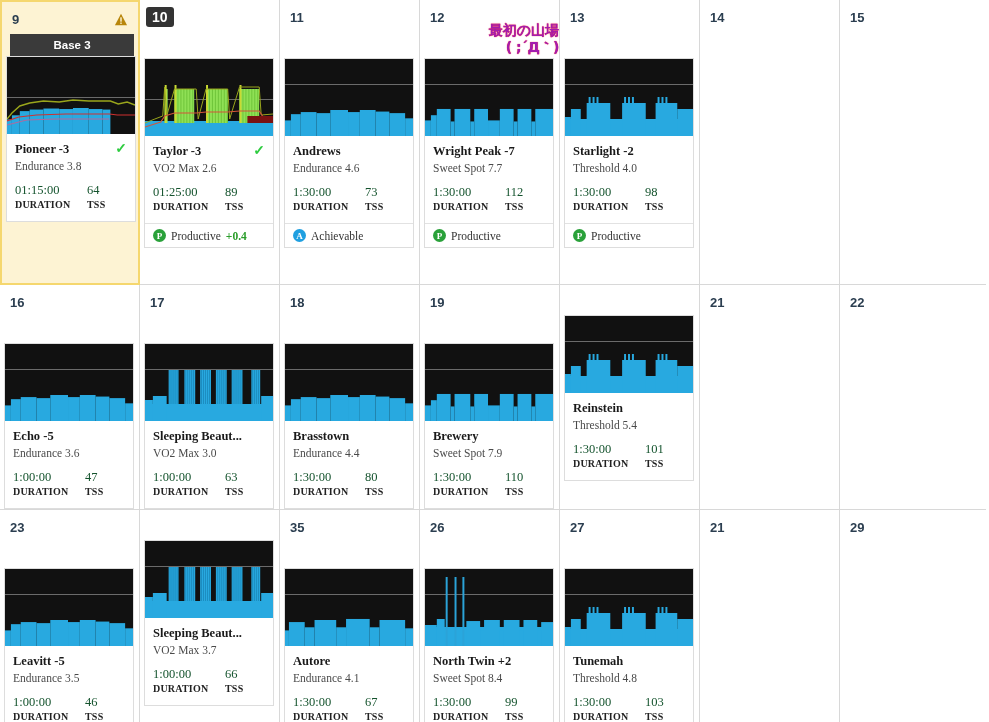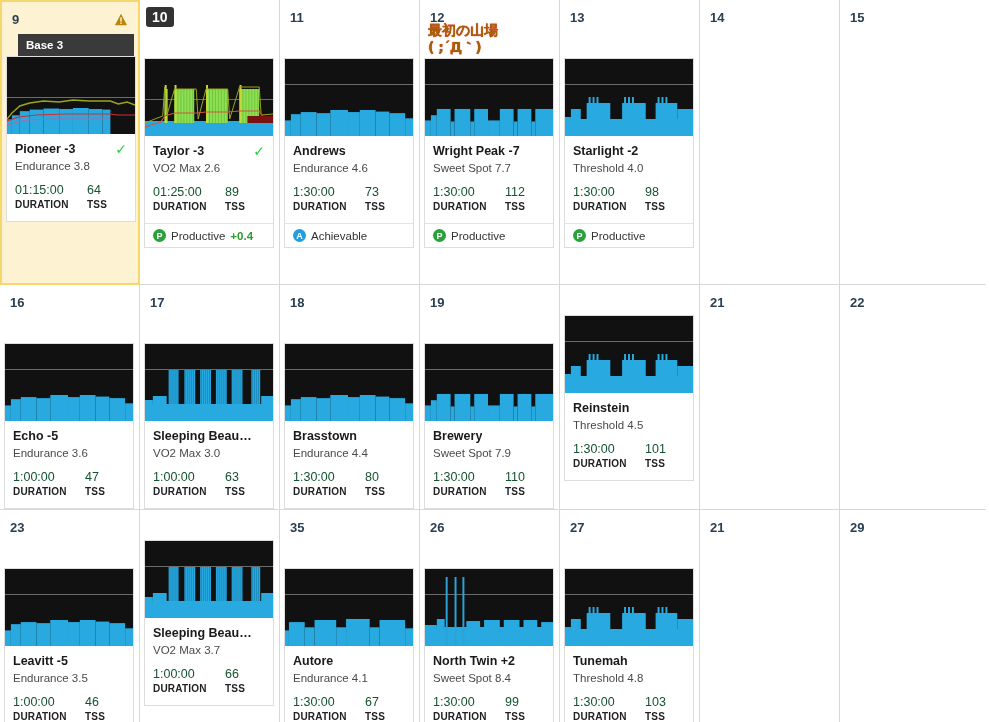--- a/index.html
+++ b/index.html
@@ -49,36 +49,38 @@
     background: #333333;
     color: #ffffff;
     border-radius: 3px;
     padding: 3px 6px;
     margin-left: -4px;
     margin-top: -2px;
     font-size: 14px;
   }
   .warn-icon { width: 14px; height: 13px; display: block; }
   .phase-bar {
-    margin: 4px 4px 0 16px;
+    margin: 4px 4px 0 8px;
     background: #3a3a3a;
     color: #ffffff;
     font-size: 11.5px;
     font-weight: bold;
     padding: 4px 8px;
     height: 22px;
     line-height: 14px;
+    text-align: center;
   }
   .spacer-head { height: 30px; }
 
   .wk-card {
     margin: 0 4px;
     background: #ffffff;
     border: 1px solid #dddddd;
     width: 130px;
+    font-family: Liberation Serif, serif;
   }
   .wk-graph {
     height: 77px;
     background: #111111;
     position: relative;
     overflow: hidden;
     display: block;
   }
   .wk-graph svg { display: block; width: 100%; height: 100%; }
   .wk-body { padding: 8px 8px 10px 8px; }
@@ -106,22 +108,22 @@
   .badge-circle {
     width: 13px; height: 13px; border-radius: 50%;
     color: #ffffff; font-size: 9px; font-weight: bold;
     display: inline-flex; align-items: center; justify-content: center;
     flex: 0 0 13px;
   }
   .delta { color: #2a9d2a; font-weight: bold; text-align: right; }
   .annot {
     position: absolute;
     left: 8px; right: 0; top: 22px;
-    text-align: left;
-    color: #a16207;
+    text-align: right;
+    color: #a21caf;
     font-weight: bold;
     font-size: 14px;
     line-height: 17px;
     z-index: 5;
     pointer-events: none;
     text-shadow: 0 0 1px #ff0000;
     font-family: "DejaVu Sans", sans-serif;
   }
   .annot .k { letter-spacing: -0.5px; }
 </style>
@@ -623,21 +625,21 @@
             <rect x="98" y="38" width="2" height="7" fill="#28a9e0"></rect>
             <rect x="102" y="38" width="2" height="7" fill="#28a9e0"></rect>
             <rect x="114" y="50" width="16" height="27" fill="#28a9e0"></rect>
             <rect x="122" y="56" width="8" height="21" fill="#28a9e0"></rect>
           </svg>
         </div>
         <div class="wk-body">
           <div class="wk-title-row">
             <div class="wk-title">Reinstein</div>
           </div>
-          <div class="wk-sub">Threshold 4.5</div>
+          <div class="wk-sub">Threshold 5.4</div>
           <div class="wk-stats">
             <div class="stat dur">
               <div class="stat-val">1:30:00</div>
               <div class="stat-lab">DURATION</div>
             </div>
             <div class="stat">
               <div class="stat-val">101</div>
               <div class="stat-lab">TSS</div>
             </div>
           </div>

